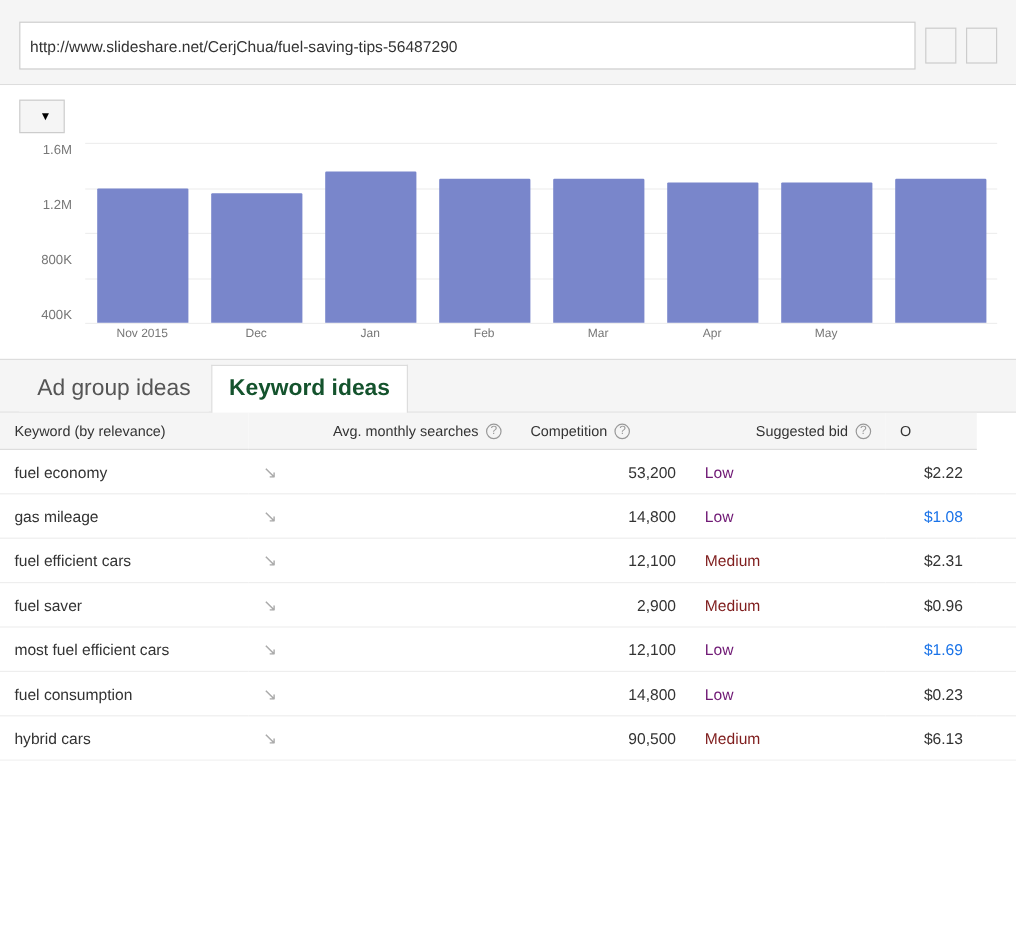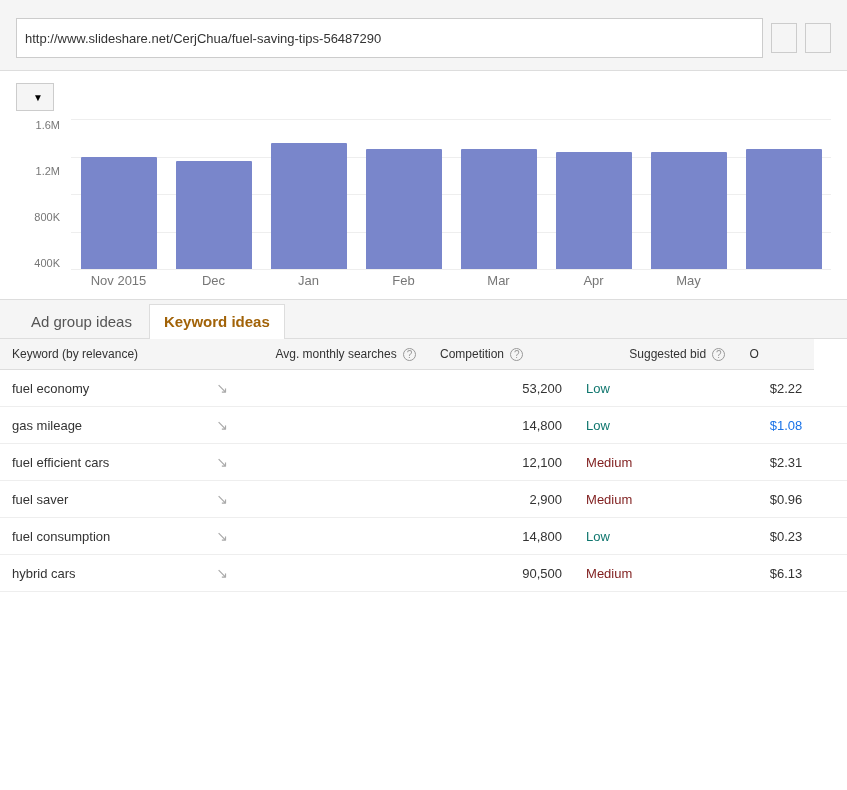--- a/index.html
+++ b/index.html
@@ -133,54 +133,54 @@
       position: absolute;
       left: 55px;
       top: 154px;
       right: 0;
       display: flex;
     }
 
     .x-label {
       flex: 1;
       text-align: center;
-      font-size: 13px;
+      font-size: 10px;
       color: #777;
     }
 
     .tabs-section {
       border-top: 1px solid #ddd;
       padding: 0 0 0 0;
       background: #f5f5f5;
     }
 
     .tabs {
       display: flex;
       border-bottom: 1px solid #ddd;
       background: #f5f5f5;
       padding: 0 16px;
       gap: 2px;
     }
 
     .tab {
       padding: 8px 14px;
-      font-size: 15px;
+      font-size: 19px;
       cursor: pointer;
       border: 1px solid transparent;
       border-bottom: none;
       color: #555;
       background: #f5f5f5;
       margin-top: 4px;
     }
 
     .tab.active {
       background: #fff;
       border-color: #ddd;
       border-bottom-color: #fff;
-      color: #a16207;
+      color: #14532d;
       font-weight: bold;
       margin-bottom: -1px;
     }
 
     .table-section {
       background: #fff;
     }
 
     table {
       width: 100%;
@@ -219,21 +219,21 @@
       border: 1px solid #999;
       text-align: center;
       line-height: 12px;
       font-size: 10px;
       color: #999;
       margin-left: 3px;
       vertical-align: middle;
       cursor: pointer;
     }
 
-    .competition-low { color: #0f766e; }
+    .competition-low { color: #701a75; }
     .competition-medium { color: #7f1d1d; }
 
     .bid-link { color: #1a73e8; text-decoration: none; }
 
     .grid-lines {
       position: absolute;
       left: 55px;
       top: 0;
       right: 0;
       height: 150px;
@@ -379,20 +379,28 @@
         </tr>
         <tr>
           <td>fuel saver</td>
           <td><span style="color:#aaa;font-size:14px;">↘</span></td>
           <td class="right">2,900</td>
           <td><span class="competition-medium">Medium</span></td>
           <td class="right">$0.96</td>
           <td></td>
         </tr>
         <tr>
+          <td>most fuel efficient cars</td>
+          <td><span style="color:#aaa;font-size:14px;">↘</span></td>
+          <td class="right">12,100</td>
+          <td><span class="competition-low">Low</span></td>
+          <td class="right"><a href="#" class="bid-link">$1.69</a></td>
+          <td></td>
+        </tr>
+        <tr>
           <td>fuel consumption</td>
           <td><span style="color:#aaa;font-size:14px;">↘</span></td>
           <td class="right">14,800</td>
           <td><span class="competition-low">Low</span></td>
           <td class="right">$0.23</td>
           <td></td>
         </tr>
         <tr>
           <td>hybrid cars</td>
           <td><span style="color:#aaa;font-size:14px;">↘</span></td>

